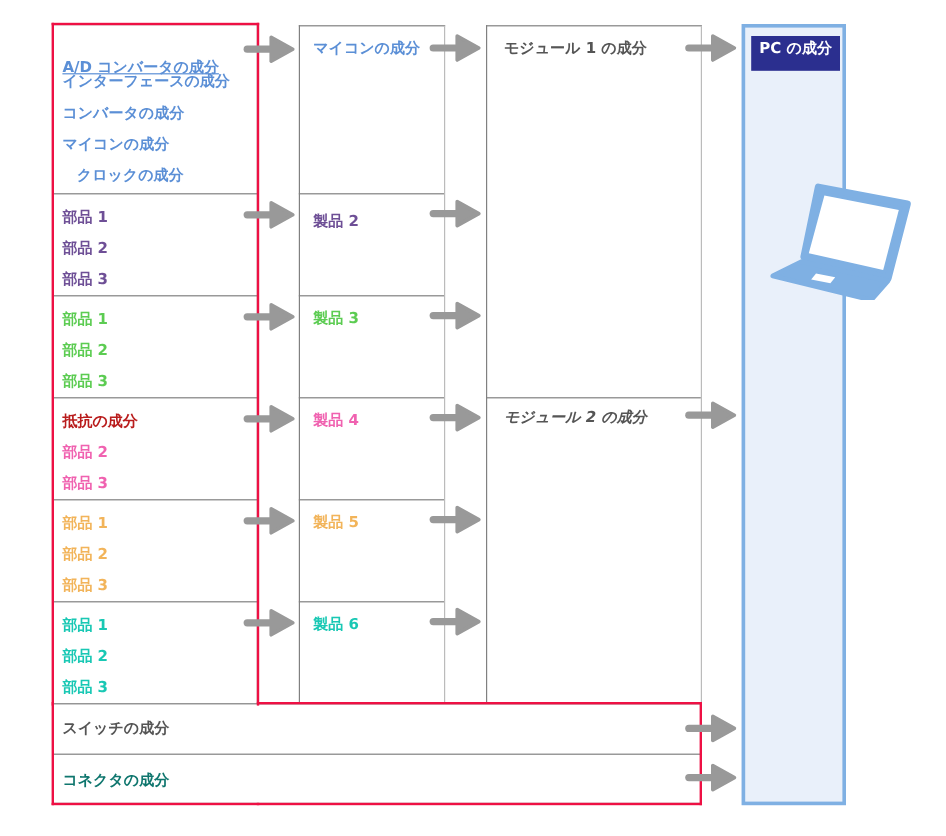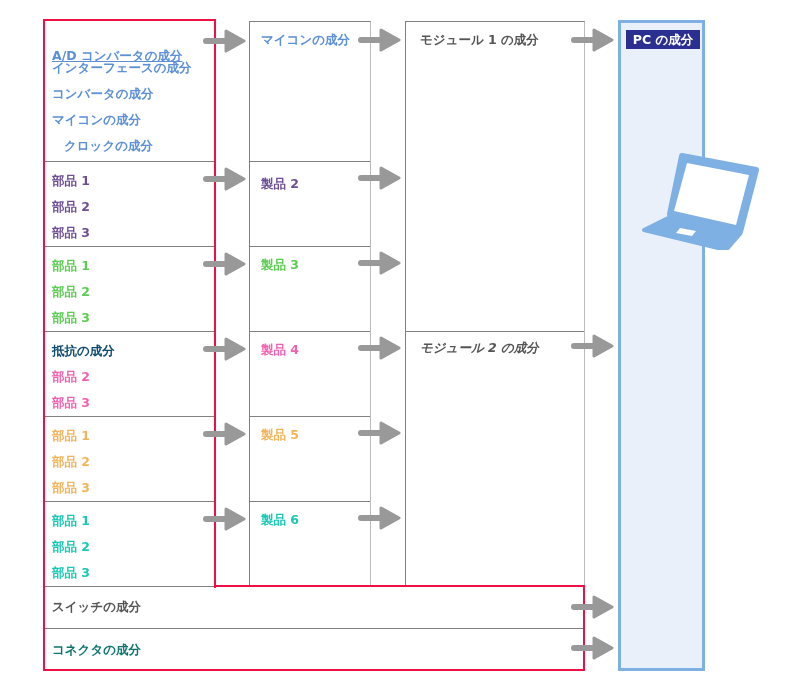--- a/index.html
+++ b/index.html
@@ -6,21 +6,21 @@
   body { width: 788px; height: 697px; position: relative; overflow: hidden;
          font-family: "DejaVu Sans", "Liberation Sans", sans-serif; font-size: 12.5px; font-weight: bold; }
   .abs { position: absolute; box-sizing: border-box; }
   .box { border: 1px solid #808080; background: #fff; }
   .hline { position: absolute; height: 1px; background: #808080; }
   .txt { position: absolute; white-space: nowrap; line-height: 16px; }
   .arrow { position: absolute; width: 46px; height: 24px; }
   .red-outline { position: absolute; border: 2px solid #ee1044; box-sizing: border-box; pointer-events: none; }
   .pc-col { position: absolute; left: 618px; top: 20px; width: 87px; height: 651px;
             background: #e9f0fa; border: 3px solid #7fb0e3; box-sizing: border-box; }
-  .pc-label { position: absolute; left: 626px; top: 30px; width: 74px; height: 19px; background: #2b2f8f;
+  .pc-label { position: absolute; left: 626px; top: 30px; width: 74px; height: 29px; background: #2b2f8f;
               color: #fff; text-align: center; line-height: 19px; font-size: 12.5px; }
 </style>
 </head>
 <body>
 
 <div class="abs box" style="left:44px;top:20px;width:171px;height:567px;"></div>
 <div class="hline" style="left:44px;top:161px;width:171px;"></div>
 <div class="hline" style="left:44px;top:246px;width:171px;"></div>
 <div class="hline" style="left:44px;top:331px;width:171px;"></div>
 <div class="hline" style="left:44px;top:416px;width:171px;"></div>
@@ -61,21 +61,21 @@
     <div class="txt" style="left: 64px; top: 138px; color: rgb(91, 143, 214);">クロックの成分</div>
     <div class="txt" style="left: 261px; top: 32px; color: rgb(91, 143, 214);">マイコンの成分</div>
     <div class="txt" style="left: 52px; top: 173px; color: rgb(110, 79, 150);">部品 1</div>
     <div class="txt" style="left: 52px; top: 199px; color: rgb(110, 79, 150);">部品 2</div>
     <div class="txt" style="left: 52px; top: 225px; color: rgb(110, 79, 150);">部品 3</div>
     <div class="txt" style="left: 261px; top: 176px; color: rgb(110, 79, 150);">製品 2</div>
     <div class="txt" style="left: 52px; top: 258px; color: rgb(92, 204, 82);">部品 1</div>
     <div class="txt" style="left: 52px; top: 284px; color: rgb(92, 204, 82);">部品 2</div>
     <div class="txt" style="left: 52px; top: 310px; color: rgb(92, 204, 82);">部品 3</div>
     <div class="txt" style="left: 261px; top: 257px; color: rgb(92, 204, 82);">製品 3</div>
-    <div class="txt" style="left: 52px; top: 343px; color: #0c4a6e;">抵抗の成分</div>
+    <div class="txt" style="left: 52px; top: 343px; color: #b91c1c;">抵抗の成分</div>
     <div class="txt" style="left: 52px; top: 369px; color: rgb(240, 98, 176);">部品 2</div>
     <div class="txt" style="left: 52px; top: 395px; color: rgb(240, 98, 176);">部品 3</div>
     <div class="txt" style="left: 261px; top: 342px; color: rgb(240, 98, 176);">製品 4</div>
     <div class="txt" style="left: 52px; top: 428px; color: rgb(242, 180, 90);">部品 1</div>
     <div class="txt" style="left: 52px; top: 454px; color: rgb(242, 180, 90);">部品 2</div>
     <div class="txt" style="left: 52px; top: 480px; color: rgb(242, 180, 90);">部品 3</div>
     <div class="txt" style="left: 261px; top: 427px; color: rgb(242, 180, 90);">製品 5</div>
     <div class="txt" style="left: 52px; top: 513px; color: rgb(25, 200, 180);">部品 1</div>
     <div class="txt" style="left: 52px; top: 539px; color: rgb(25, 200, 180);">部品 2</div>
     <div class="txt" style="left: 52px; top: 565px; color: rgb(25, 200, 180);">部品 3</div>

